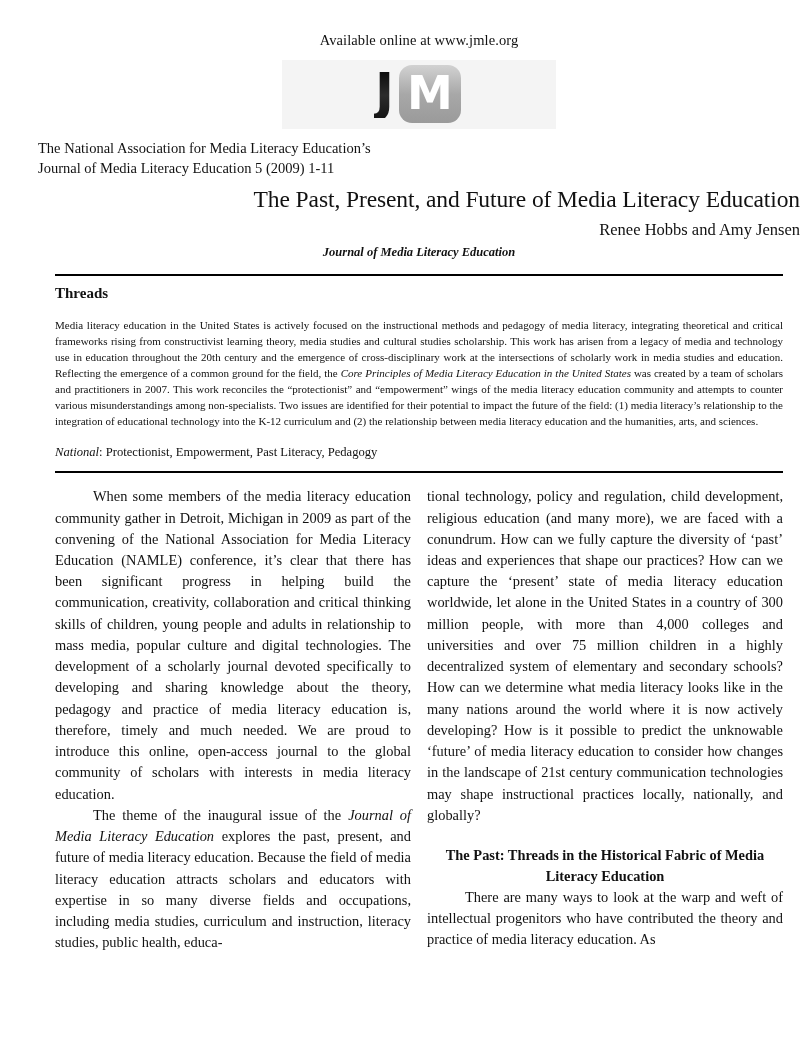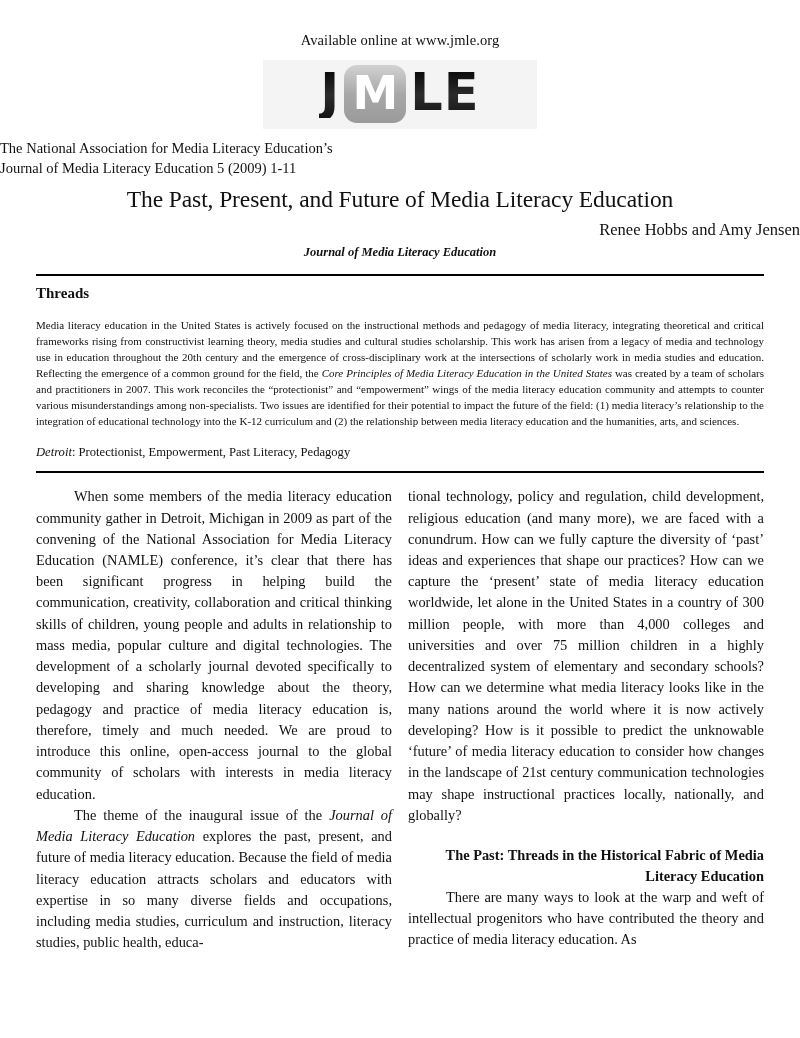--- a/index.html
+++ b/index.html
@@ -13,20 +13,21 @@
     color: #111111;
   }
   .page {
     position: relative;
     width: 800px;
     height: 1038px;
     margin: 0 auto;
     background: #ffffff;
     overflow: hidden;
     box-sizing: border-box;
+    padding-left: 38px;
   }
 
   
   .avail-line {
     text-align: center;
     font-size: 14.5px;
     letter-spacing: 0.1px;
     padding-top: 33px;
     line-height: 1.1;
   }
@@ -82,21 +83,21 @@
   }
 
   .assoc-line, .journal-line {
     text-align: left;
     font-size: 14.5px;
     line-height: 1.38;
   }
   .assoc-line { margin-top: 9px; }
 
   .article-title {
-    text-align: center;
+    text-align: right;
     font-size: 23.5px;
     font-weight: normal;
     margin: 7px 0 0 0;
     line-height: 1.2;
     letter-spacing: -0.1px;
   }
   .authors {
     text-align: right;
     font-size: 16.5px;
     margin-top: 7px;
@@ -170,58 +171,57 @@
     text-indent: 38px;
   }
   .col p.noindent { text-indent: 0; }
   .col p i { font-style: italic; }
 
   .section-head {
     font-size: 14.4px;
     font-weight: bold;
     line-height: 1.45;
     margin: 19px 0 0 0;
-    text-align: right;
+    text-align: center;
   }
 </style>
 </head>
 <body>
 
 <div class="page">
 
   <div class="avail-line">Available online at www.jmle.org</div>
 
   <div class="logo-band">
     <div class="logo-inner">
       <span class="logo-letter">J</span>
       <span class="logo-m-box">
         <span class="logo-m">M</span>
       </span>
-      <span class="logo-letter">LE</span>
     </div>
   </div>
 
   <div class="assoc-line">The National Association for Media Literacy Education’s</div>
 
   <div class="journal-line">Journal of Media Literacy Education 5 (2009) 1-11</div>
 
   <h1 class="article-title">The Past, Present, and Future of Media Literacy Education</h1>
 
   <div class="authors">Renee Hobbs and Amy Jensen</div>
 
   <div class="journal-italic">Journal of Media Literacy Education</div>
 
   <hr class="hrule rule-top">
 
   <div class="abstract-wrap">
     <div class="abstract-head">Threads</div>
 
     <p class="abstract-body"><span>Media literacy education in the United States is actively focused on the instructional methods and pedagogy of media literacy, integrating theoretical and critical frameworks rising from constructivist learning theory, media studies and cultural studies scholarship. This work has arisen from a legacy of media and technology use in education throughout the 20th century and the emergence of cross-disciplinary work at the intersections of scholarly work in media studies and education. Reflecting the emergence of a common ground for the field, the </span><i>Core Principles of Media Literacy Education in the United States</i><span> was created by a team of scholars and practitioners in 2007. This work reconciles the “protectionist” and “empowerment” wings of the media literacy education community and attempts to counter various misunderstandings among non-specialists. Two issues are identified for their potential to impact the future of the field: (1) media literacy’s relationship to the integration of educational technology into the K-12 curriculum and (2) the relationship between media literacy education and the humanities, arts, and sciences.</span></p>
 
-    <div class="keywords"><span class="kw-label">Detroit</span><span>: </span><span>Protectionist, Empowerment, Past Literacy, Pedagogy</span></div>
+    <div class="keywords"><span class="kw-label">National</span><span>: </span><span>Protectionist, Empowerment, Past Literacy, Pedagogy</span></div>
   </div>
 
   <hr class="hrule rule-bottom">
 
   <div class="columns">
 
     <div class="col">
       <p>When some members of the media literacy education community gather in Detroit, Michigan in 2009 as part of the convening of the National Association for Media Literacy Education (NAMLE) conference, it’s clear that there has been significant progress in helping build the communication, creativity, collaboration and critical thinking skills of children, young people and adults in relationship to mass media, popular culture and digital technologies.  The development of a scholarly journal devoted specifically to developing and sharing knowledge about the theory, pedagogy and practice of media literacy education is, therefore, timely and much needed. We are proud to introduce this online, open-access journal to the global community of scholars with interests in media literacy education.</p>
       <p><span>The theme of the inaugural issue of the </span><i>Journal of Media Literacy Education</i><span> explores the past, present, and future of media literacy education.  Because the field of media literacy education attracts scholars and educators with expertise in so many diverse fields and occupations, including media studies, curriculum and instruction, literacy studies, public health, educa-</span></p>
     </div>

